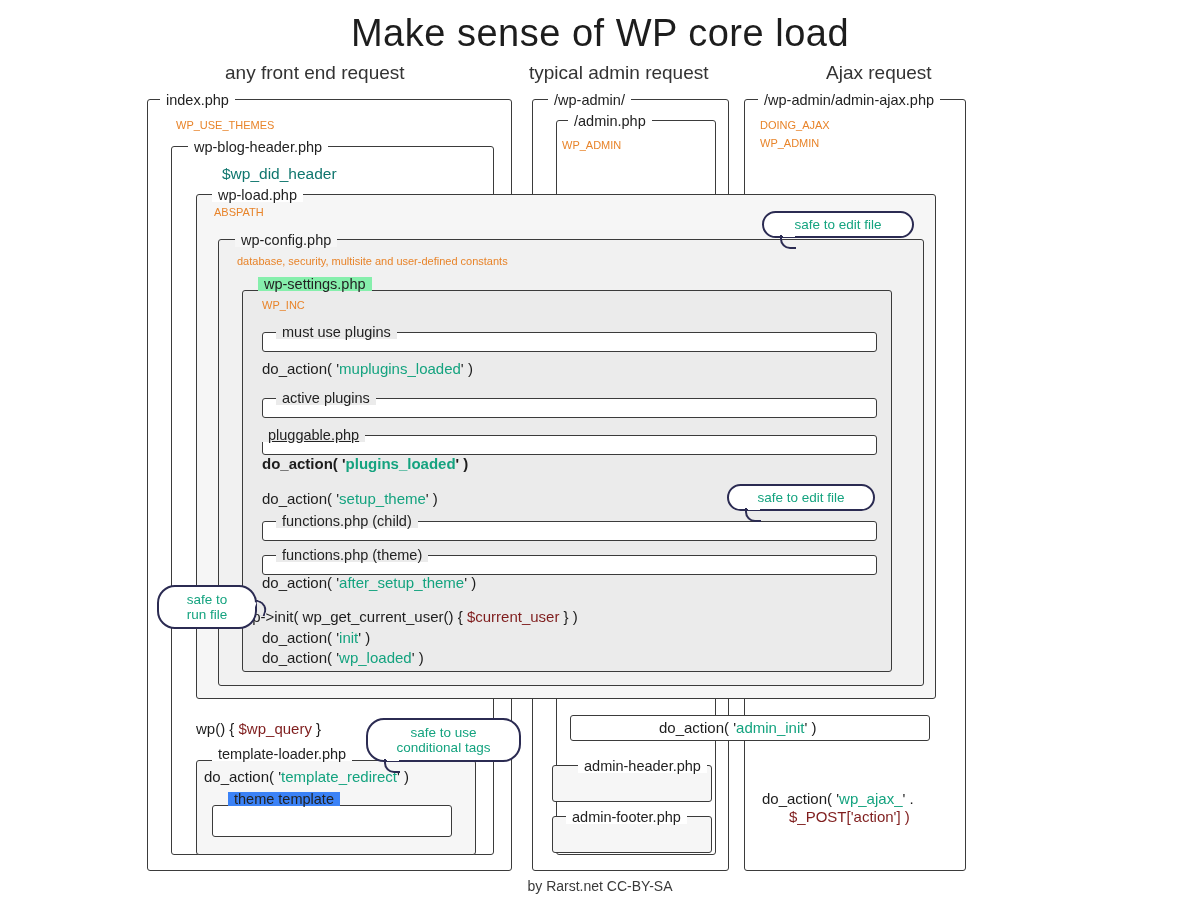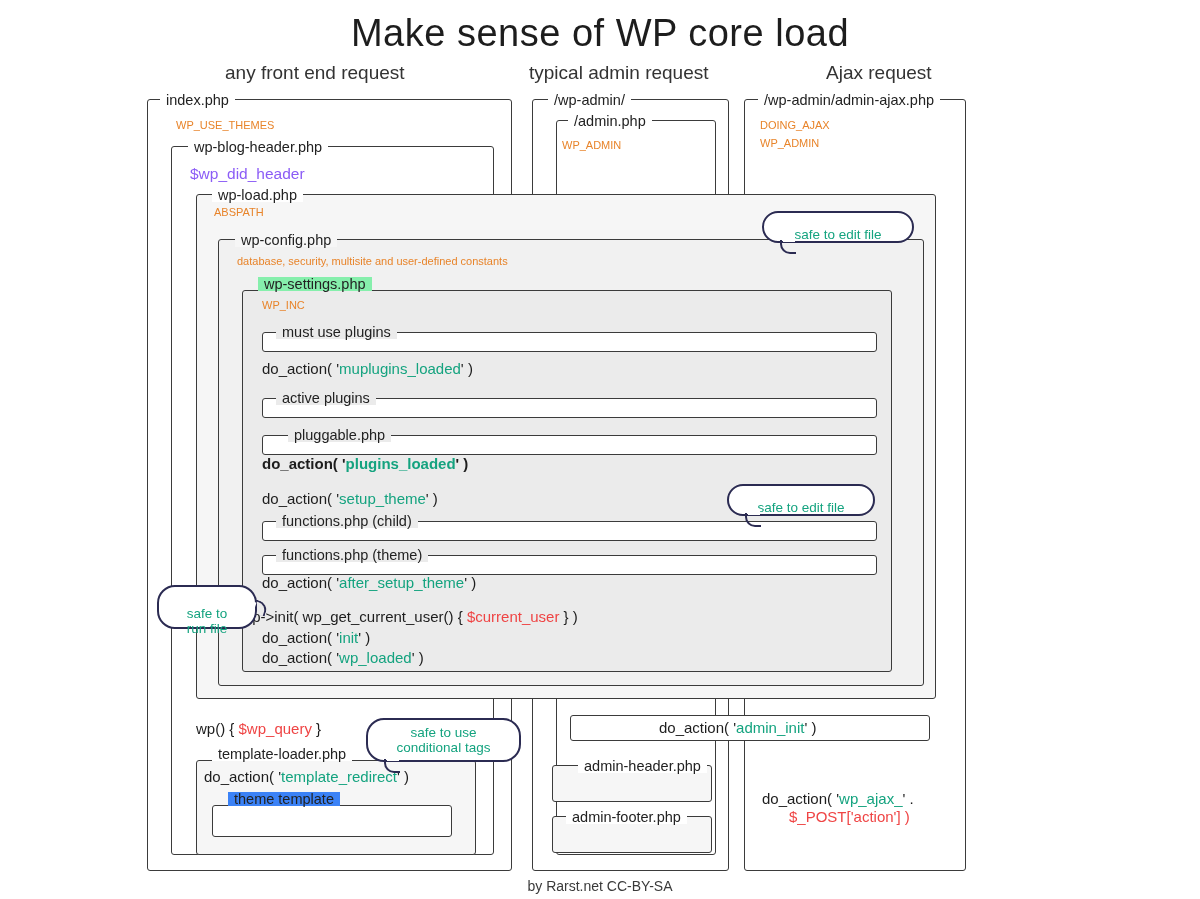--- a/index.html
+++ b/index.html
@@ -83,43 +83,44 @@
 
   
   .const {
     position: absolute;
     color: #e8842a;
     font-size: 11px;
     white-space: nowrap;
   }
   .var {
     position: absolute;
-    color: #8b5cf6;
+    color: #0f766e;
     font-size: 15.5px;
     white-space: nowrap;
+    margin-left: 32px;
   }
   .code {
     position: absolute;
     color: #1d1d1d;
     font-size: 15px;
     white-space: nowrap;
   }
   .code .hook { color: #14a37f; }
-  .code .varname { color: #ef4444; }
+  .code .varname { color: #7f1d1d; }
 
   
   .callout {
     position: absolute;
     border: 2px solid #2b2b52;
     border-radius: 18px;
     background: #ffffff;
     color: #14a37f;
     font-size: 13.5px;
     text-align: center;
-    padding: 14px 12px;
+    padding: 4px 12px;
     box-sizing: border-box;
     line-height: 15px;
     white-space: nowrap;
   }
   .callout .tail {
     position: absolute;
     width: 0; height: 0;
   }
   
   .callout.tail-dl .tail {
@@ -210,21 +211,21 @@
   <div class="const" style="left:262px; top:299px;">WP_INC</div>
 
   <div class="box fill-white thin" style="left:262px; top:332px; width:615px; height:20px;"></div>
   <div class="blabel onfill-c" style="left:276px; top:325px; background:#ebebeb;">must use plugins</div>
   <div class="code" style="left:262px; top:360px;"><span>do_action( '</span><span class="hook">muplugins_loaded</span><span>' )</span></div>
 
   <div class="box fill-white thin" style="left:262px; top:398px; width:615px; height:20px;"></div>
   <div class="blabel onfill-c" style="left:276px; top:391px; background:#ebebeb;">active plugins</div>
 
   <div class="box fill-white thin" style="left:262px; top:435px; width:615px; height:20px;"></div>
-  <div class="blabel onfill-c" style="left:288px; top:428px; background:#ebebeb;">pluggable.php</div>
+  <div class="blabel onfill-c" style="left:262px; top:428px; background:#ebebeb;text-decoration:underline;">pluggable.php</div>
   <div class="code" style="left:262px; top:455px;font-weight:bold;"><span>do_action( '</span><span class="hook">plugins_loaded</span><span>' )</span></div>
 
   <div class="code" style="left:262px; top:490px;"><span>do_action( '</span><span class="hook">setup_theme</span><span>' )</span></div>
 
   <div class="box fill-white thin" style="left:262px; top:521px; width:615px; height:20px;"></div>
   <div class="blabel onfill-c" style="left:276px; top:514px; background:#ebebeb;">functions.php (child)</div>
 
   <div class="box fill-white thin" style="left:262px; top:555px; width:615px; height:20px;"></div>
   <div class="blabel onfill-c" style="left:276px; top:548px; background:#ebebeb;">functions.php (theme)</div>
 
@@ -247,21 +248,21 @@
   <div class="callout tail-dl" style="left:762px; top:211px; width:152px; height:27px;">
     <span>safe to edit file</span>
     <span class="tail"></span>
   </div>
 
   <div class="callout tail-dl" style="left:727px; top:484px; width:148px; height:27px;">
     <span>safe to edit file</span>
     <span class="tail"></span>
   </div>
 
-  <div class="callout tail-r" style="left:157px; top:585px; width:100px; height:44px; padding:19px 6px;">
+  <div class="callout tail-r" style="left:157px; top:585px; width:100px; height:44px; padding:5px 6px;">
     <span>safe to</span><br>
     <span>run file</span>
     <span class="tail"></span>
   </div>
 
   <div class="callout tail-dl" style="left:366px; top:718px; width:155px; height:44px; padding:5px 6px;">
     <span>safe to use</span><br>
     <span>conditional tags</span>
     <span class="tail"></span>
   </div>

